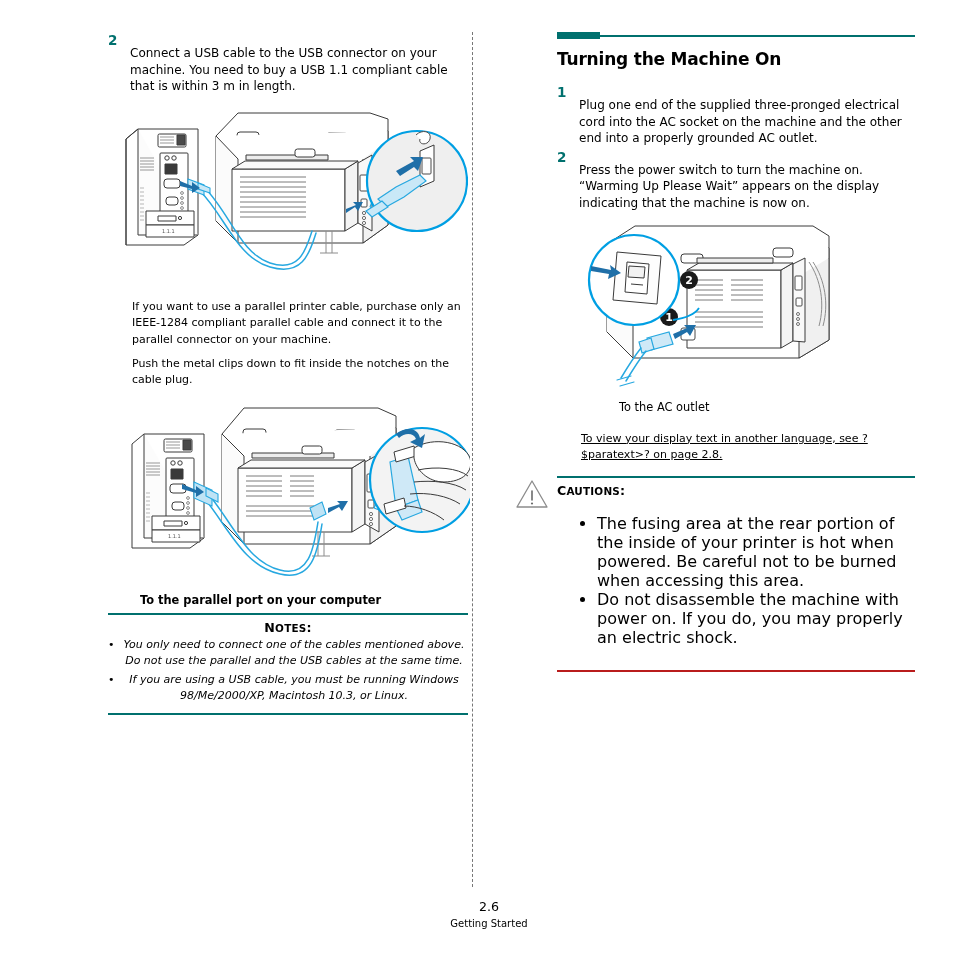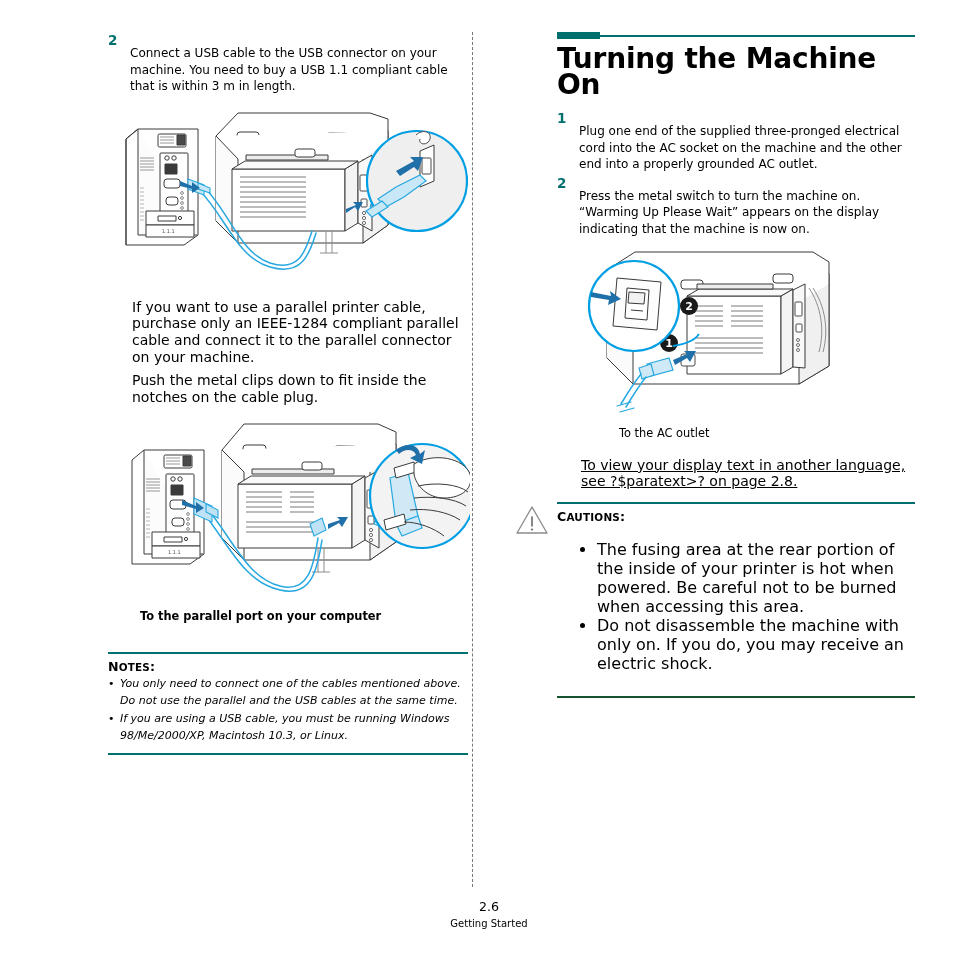--- a/index.html
+++ b/index.html
@@ -53,21 +53,21 @@
     width: 22px;
     flex: 0 0 22px;
   }
   .step-body {
     flex: 1 1 auto;
     font-size: 12px;
     line-height: 16.6px;
     margin-top: 13px;
   }
   .para {
-    font-size: 14px;
+    font-size: 11px;
     line-height: 16.6px;
     margin: 0 0 7px 0;
   }
   .indent-para {
     margin-left: 24px;
   }
 
   .caption {
     font-size: 11.4px;
     line-height: 15px;
@@ -133,41 +133,41 @@
     width: 43px; height: 7px;
     background: #00706e;
   }
   .section-rule .thin {
     position: absolute;
     left: 43px; top: 3px;
     right: 0; height: 1.6px;
     background: #00706e;
   }
   .section-title {
-    font-size: 28px;
+    font-size: 17px;
     font-weight: bold;
     letter-spacing: -0.2px;
     margin: 2px 0 12px 0;
     line-height: 26px;
   }
 
   .caution-wrap {
     position: relative;
     margin-top: 12px;
   }
   .caution-icon {
     position: absolute;
     left: -42px;
     top: 2px;
     width: 34px;
     height: 32px;
   }
   .caution-box {
     border-top: 2px solid #00706e;
-    border-bottom: 2px solid #14532d;
+    border-bottom: 2px solid #b91c1c;
     padding: 5px 0 7px 0;
   }
 
   
   .footer {
     position: absolute;
     left: 12px;
     top: 898px;
     width: 954px;
     text-align: center;
@@ -468,21 +468,21 @@
             <path d="M288 98 C 306 96, 326 100, 338 108" fill="none"></path>
             <path d="M282 110 C 296 110, 312 116, 322 124" fill="none"></path>
           </g>
 
           <path d="M274 38 C 284 30, 296 32, 298 42 L303 38 L300 52 L288 46 L294 43 C 292 37, 283 36, 277 42 Z" fill="#1f6fa8" stroke="none"></path>
         </g>
       </svg>
       <p class="caption" style="margin-left:18px;margin-top:2px;font-weight:bold;">To the parallel port on your computer</p>
     </div>
 
-    <div class="callout" style="margin-top:28px;">
+    <div class="callout" style="margin-top:5px;text-align:center;">
       <p class="callout-title"><span>N</span><span class="sc">OTES</span><span>:</span></p>
       <ul>
         <li>You only need to connect one of the cables mentioned above. Do not use the parallel and the USB cables at the same time.</li>
         <li>If you are using a USB cable, you must be running Windows 98/Me/2000/XP, Macintosh 10.3, or Linux.</li>
       </ul>
     </div>
 
   </div>
 
   <div class="right-col">
@@ -492,21 +492,21 @@
       <div class="thin"></div>
     </div>
     <h1 class="section-title">Turning the Machine On</h1>
 
     <div class="step">
       <div class="step-num">1</div>
       <div class="step-body">Plug one end of the supplied three-pronged electrical cord into the AC socket on the machine and the other end into a properly grounded AC outlet.</div>
     </div>
     <div class="step">
       <div class="step-num">2</div>
-      <div class="step-body">Press the metal switch to turn the machine on. “Warming Up Please Wait” appears on the display indicating that the machine is now on.</div>
+      <div class="step-body">Press the power switch to turn the machine on. “Warming Up Please Wait” appears on the display indicating that the machine is now on.</div>
     </div>
 
     <div class="figure" style="margin:10px 0 0 20px;">
       <svg width="300" height="175" viewBox="0 0 300 175">
         <g fill="none" stroke="#3a3a3a" stroke-width="1" stroke-linejoin="round">
 
           <path d="M30 22 L58 4 L236 4 L252 14 L252 26 L222 44 L44 44 Z" fill="#ffffff"></path>
           <path d="M44 44 L44 54 L222 54 L222 44" fill="#fafafa"></path>
           <path d="M222 44 L252 26 L252 36 L222 54 Z" fill="#f2f2f2"></path>
 
@@ -598,21 +598,21 @@
     <div class="caution-wrap">
       <svg class="caution-icon" viewBox="0 0 34 32">
         <path d="M17 3 L32 29 L2 29 Z" fill="none" stroke="#8c8c8c" stroke-width="1.3" stroke-linejoin="round"></path>
         <line x1="17" y1="13" x2="17" y2="22" stroke="#6b6b6b" stroke-width="1.6" stroke-linecap="round"></line>
         <circle cx="17" cy="25.5" r="1.1" fill="#6b6b6b"></circle>
       </svg>
       <div class="caution-box">
         <p class="callout-title"><span>C</span><span class="sc">AUTIONS</span><span>:</span></p>
         <ul>
           <li>The fusing area at the rear portion of the inside of your printer is hot when powered. Be careful not to be burned when accessing this area.</li>
-          <li>Do not disassemble the machine with only on. If you do, you may receive an electric shock.</li>
+          <li>Do not disassemble the machine with power on. If you do, you may properly an electric shock.</li>
         </ul>
       </div>
     </div>
 
   </div>
 
   <div class="footer">
     <div class="pagenum">2.6</div>
     <div class="bookname">Getting Started</div>
   </div>

